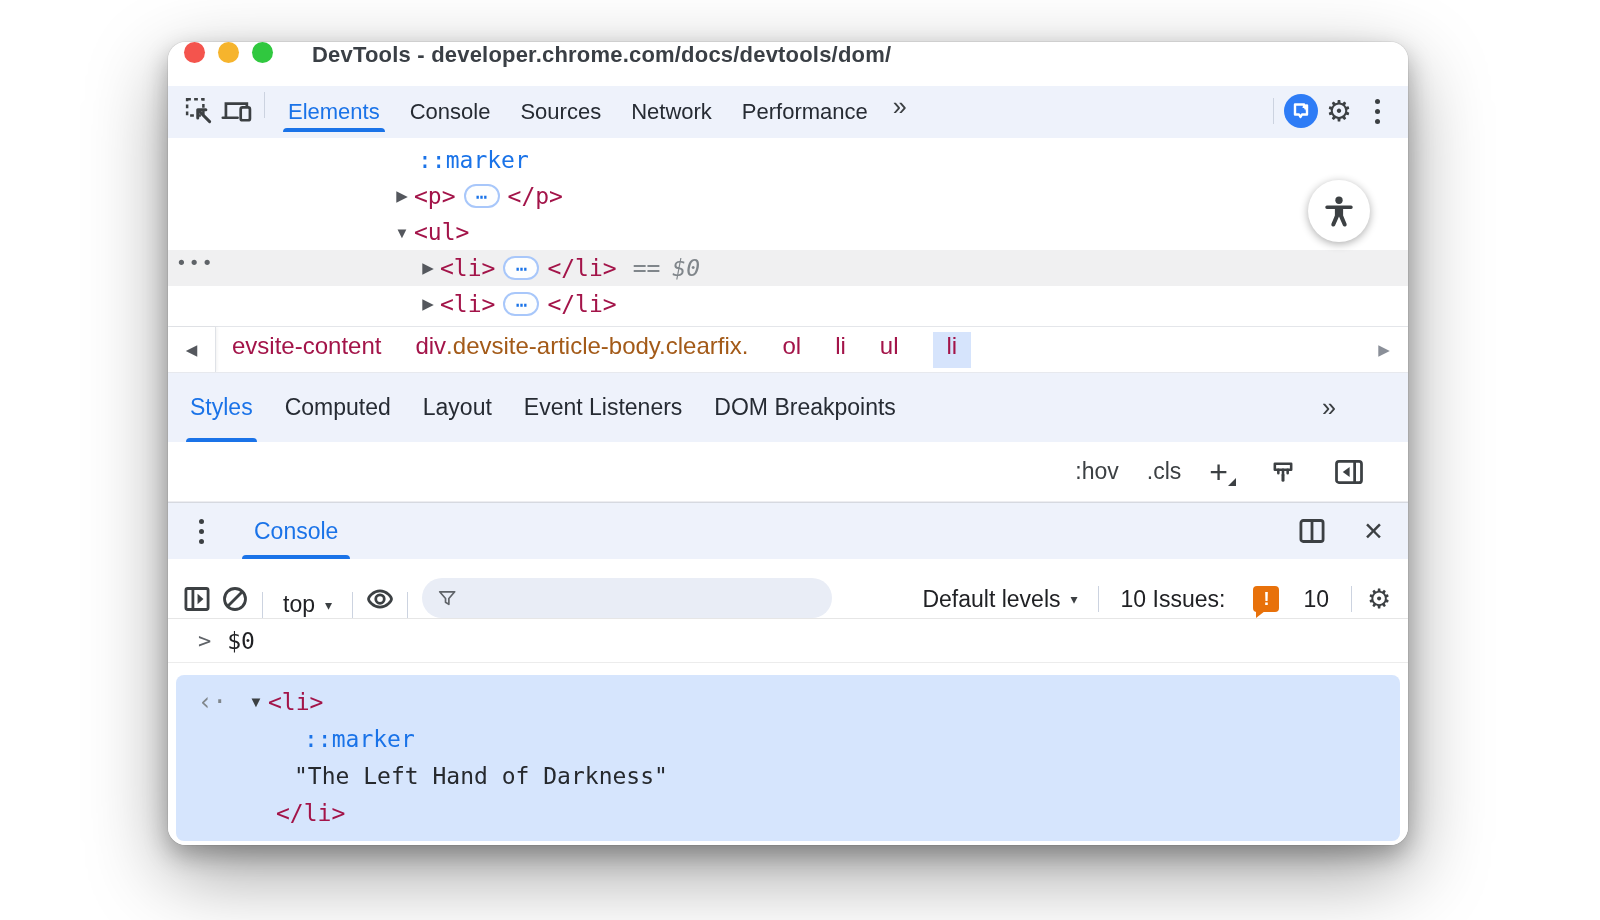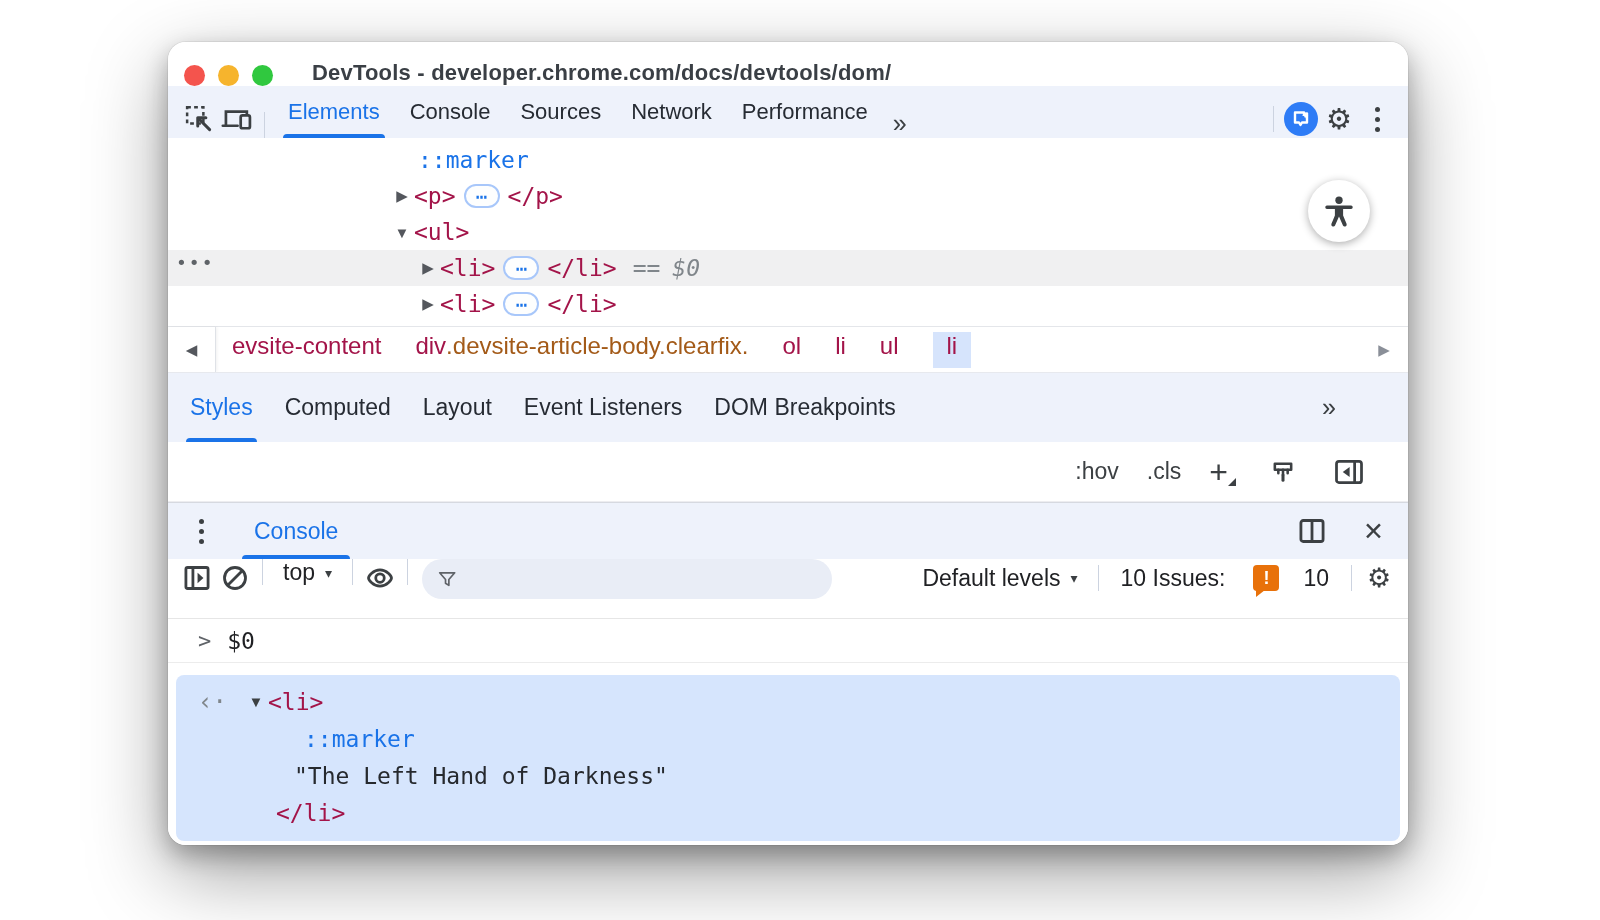--- a/index.html
+++ b/index.html
@@ -5,29 +5,29 @@
   * { margin:0; padding:0; box-sizing:border-box; }
   html,body { width:1600px; height:920px; background:#ffffff; overflow:hidden;
     font-family:"Liberation Sans", sans-serif; }
 
   .window{ position:absolute; left:168px; top:42px; width:1240px; height:803px;
     background:#fff; border-radius:18px; overflow:hidden;
     box-shadow:0 10px 24px rgba(0,0,0,.28), 0 28px 80px rgba(0,0,0,.38), 0 0 0 1px rgba(0,0,0,.06);
     display:flex; flex-direction:column; }
 
   
-  .titlebar{ height:44px; flex:0 0 44px; display:flex; align-items:flex-end; padding-left:16px; background:#fff; }
+  .titlebar{ height:44px; flex:0 0 44px; display:flex; align-items:flex-start; padding-left:16px; background:#fff; }
   .light{ width:21px; height:21px; border-radius:50%; margin-right:13px; }
   .light.red{ background:var(--traffic_red,#f4544d); }
   .light.yellow{ background:var(--traffic_yellow,#f6b42d); }
   .light.green{ background:var(--traffic_green,#30c83f); }
   .win-title{ margin-left:26px; font-size:22px; font-weight:bold; color:#3a3f45; letter-spacing:.2px; }
 
   
-  .toolbar{ height:52px; flex:0 0 52px; background:var(--toolbar_bg,#eef2fb); display:flex; align-items:flex-end; padding:0 12px; }
+  .toolbar{ height:52px; flex:0 0 52px; background:var(--toolbar_bg,#eef2fb); display:flex; align-items:flex-start; padding:6px 12px; }
   .ibtn{ width:38px; height:38px; display:flex; align-items:center; justify-content:center; border:none; background:transparent; cursor:pointer; }
   .vdiv{ width:1px; height:26px; background:#ccd3e0; margin:0 8px; }
   .mtabs{ display:flex; height:100%; }
   .mtab{ position:relative; height:100%; display:flex; align-items:center; padding:0 15px; font-size:22px; color:#262b33; cursor:pointer; }
   .mtab.active{ color:var(--accent,#1a73e8); }
   .mtab.active::after{ content:""; position:absolute; left:10px; right:10px; bottom:0; height:4px; border-radius:4px 4px 0 0; background:var(--accent,#1a73e8); }
   .more-btn{ font-size:25px; color:#3c4043; padding:0 10px; background:none; border:none; cursor:pointer; }
   .tb-right{ margin-left:auto; display:flex; align-items:center; }
   .ai-circle{ width:34px; height:34px; border-radius:50%; background:var(--ai_blue,#2e7cf6); display:flex; align-items:center; justify-content:center; }
   .gear{ font-size:29px; color:#3c4043; line-height:1; }
@@ -84,21 +84,21 @@
   
   .drawer-head{ height:57px; flex:0 0 57px; background:var(--toolbar_bg,#eef2fb); border-top:1px solid #d6d9e0;
     display:flex; align-items:center; padding:0 14px; }
   .dtab{ position:relative; height:100%; display:flex; align-items:center; margin-left:26px; padding:0 8px;
     font-size:23px; color:var(--accent,#1a73e8); cursor:pointer; }
   .dtab::after{ content:""; position:absolute; left:-4px; right:-4px; bottom:0; height:4px; border-radius:4px 4px 0 0; background:var(--accent,#1a73e8); }
   .dh-right{ margin-left:auto; display:flex; align-items:center; gap:32px; margin-right:10px; }
   .xclose{ font-size:25px; color:#3c4043; background:none; border:none; cursor:pointer; }
 
   
-  .ctoolbar{ height:60px; flex:0 0 60px; background:#fff; border-bottom:1px solid #e6e6e6; display:flex; align-items:flex-start; padding:0 10px; }
+  .ctoolbar{ height:60px; flex:0 0 60px; background:#fff; border-bottom:1px solid #e6e6e6; display:flex; align-items:flex-end; padding:0 10px; }
   .drop{ display:flex; align-items:center; gap:10px; font-size:23px; color:#202124; background:none; border:none; cursor:pointer; padding:0 12px; font-family:"Liberation Sans",sans-serif; }
   .caret{ font-size:14px; color:#3c4043; }
   .cfilter{ width:410px; height:40px; border-radius:20px; background:#e9edf6; display:flex; align-items:center; padding:0 16px; gap:12px; margin-left:6px; }
   .cfilter input{ border:none; outline:none; background:transparent; width:100%; font-size:22px; }
   .ct-right{ margin-left:auto; display:flex; align-items:center; }
   .issues{ display:flex; align-items:center; font-size:23px; color:#202124; gap:24px; padding:0 14px; background:none; border:none; cursor:pointer; font-family:"Liberation Sans",sans-serif; }
   .issue-badge{ position:relative; width:26px; height:26px; border-radius:4px; background:var(--issues,#e8710a);
     color:#fff; font-weight:bold; font-size:18px; display:flex; align-items:center; justify-content:center; margin-left:4px; }
   .issue-badge::after{ content:""; position:absolute; left:3px; bottom:-6px; border-right:9px solid transparent; border-top:7px solid var(--issues,#e8710a); }
 

